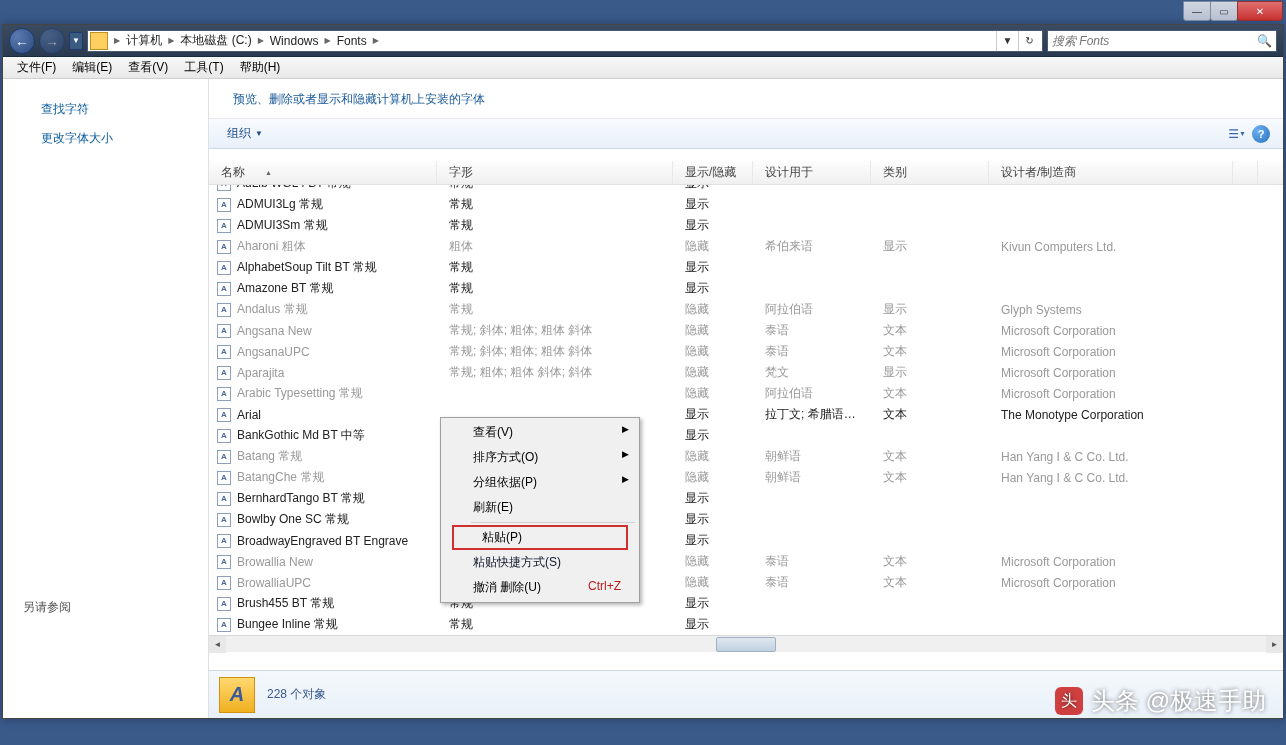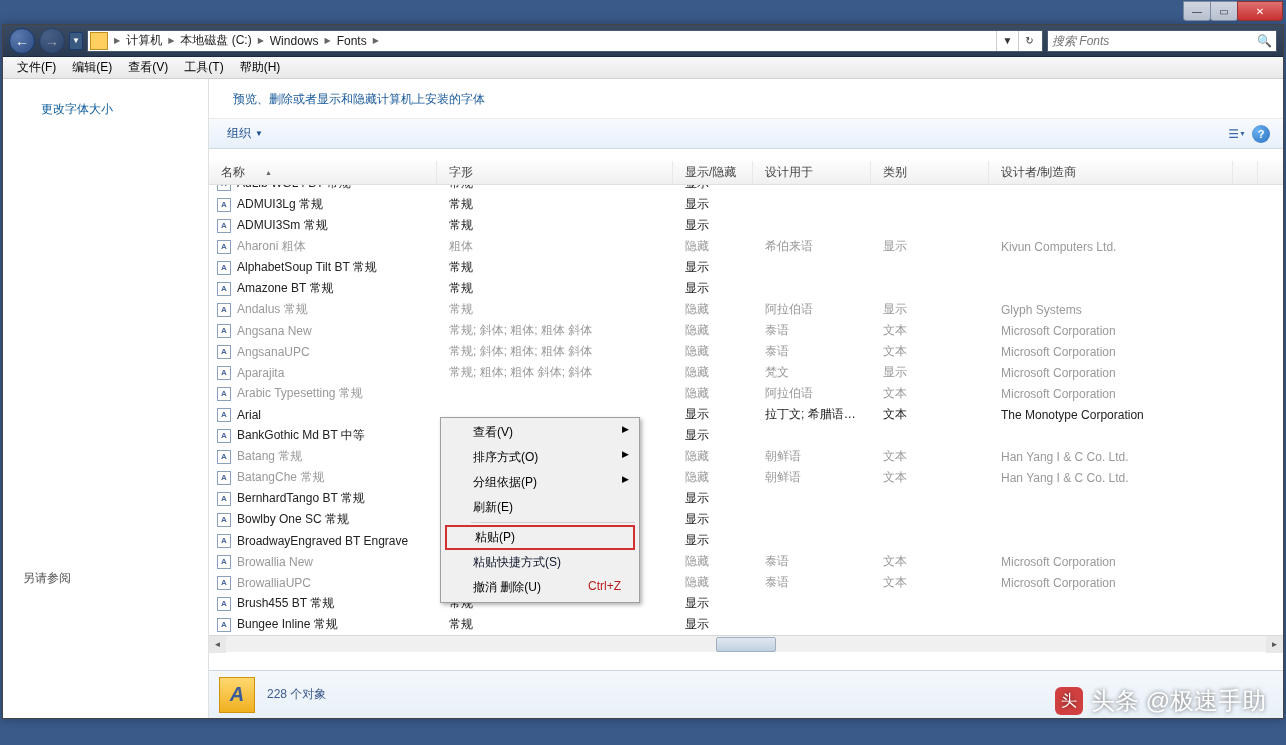--- a/index.html
+++ b/index.html
@@ -65,21 +65,21 @@
 .sb-thumb { position: absolute; left: 50%; transform: translateX(-50%); width: 60px; height: 15px; top: 1px; background: linear-gradient(#e0e8f0,#c0d0e0); border: 1px solid #a0b0c0; border-radius: 2px; }
 .sb-arr { position: absolute; width: 17px; height: 17px; top: 0; background: #e8e8e8; display: flex; align-items: center; justify-content: center; font-size: 8px; color: #555; }
 .sb-arr.l { left: 0; } .sb-arr.r { right: 0; }
 
 .statusbar { height: 48px; background: linear-gradient(#f4f8fc,#e8f0f8); border-top: 1px solid #d0d8e0; display: flex; align-items: center; padding: 0 10px; font-size: 12px; color: #3a5a8a; }
 .sb-bigicon { width: 36px; height: 36px; background: linear-gradient(#ffd870,#f0b020); border: 1px solid #d09010; margin-right: 12px; display: flex; align-items: center; justify-content: center; font-style: italic; font-weight: bold; color: #3a5a9a; font-size: 20px; }
 
 .context-menu { position: absolute; left: 440px; top: 417px; width: 200px; background: #f0f0f0; border: 1px solid #a0a0a0; box-shadow: 2px 2px 4px rgba(0,0,0,0.3); font-size: 12px; padding: 2px; z-index: 100; }
 .cm-item { padding: 4px 24px 4px 30px; position: relative; cursor: pointer; }
 .cm-item.disabled { color: #0f172a; }
-.cm-item.highlighted { border: 2px solid #d03030; margin: 0 2px; padding: 2px 22px 2px 28px; }
+.cm-item.highlighted { border: 2px solid #d03030; margin: 0 9px; padding: 2px 22px 2px 28px; }
 .cm-sep { height: 1px; background: #d0d0d0; margin: 2px 2px 2px 28px; }
 .cm-arrow { position: absolute; right: 8px; font-size: 9px; }
 .cm-shortcut { position: absolute; right: 16px; color: #b91c1c; }
 
 .watermark { position: absolute; right: 20px; bottom: 28px; font-size: 24px; color: #fff; font-weight: 500; text-shadow: 0 0 4px rgba(0,0,0,0.6); z-index: 200; display: flex; align-items: center; gap: 8px; }
 .wm-icon { width: 28px; height: 28px; background: #d04040; border-radius: 6px; display: flex; align-items: center; justify-content: center; color: #fff; font-size: 16px; }
 </style>
 </head>
 <body>
 
@@ -124,20 +124,21 @@
       <div class="menu-item">文件(F)</div>
       <div class="menu-item">编辑(E)</div>
       <div class="menu-item">查看(V)</div>
       <div class="menu-item">工具(T)</div>
       <div class="menu-item">帮助(H)</div>
     </div>
 
   <div class="content">
     <div class="sidebar">
       <div id="sb-top">
+          <a class="sb-link">查找字符</a>
           <a class="sb-link">更改字体大小</a>
         </div>
       <div class="sb-spacer"></div>
       <div class="sb-link" style="color:#555;padding-left:20px">另请参阅</div>
 
     </div>
 
     <div class="main">
       <div class="main-header">预览、删除或者显示和隐藏计算机上安装的字体</div>
       <div class="toolbar">

